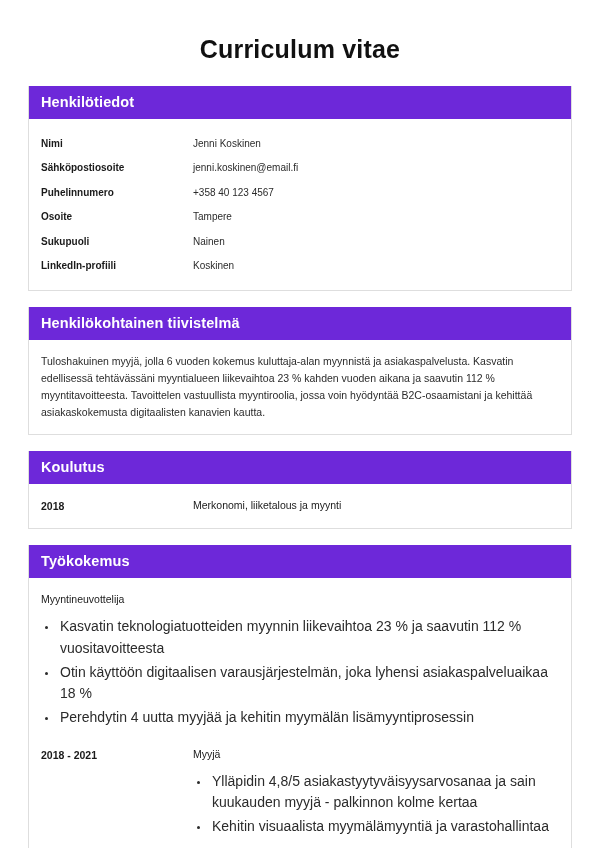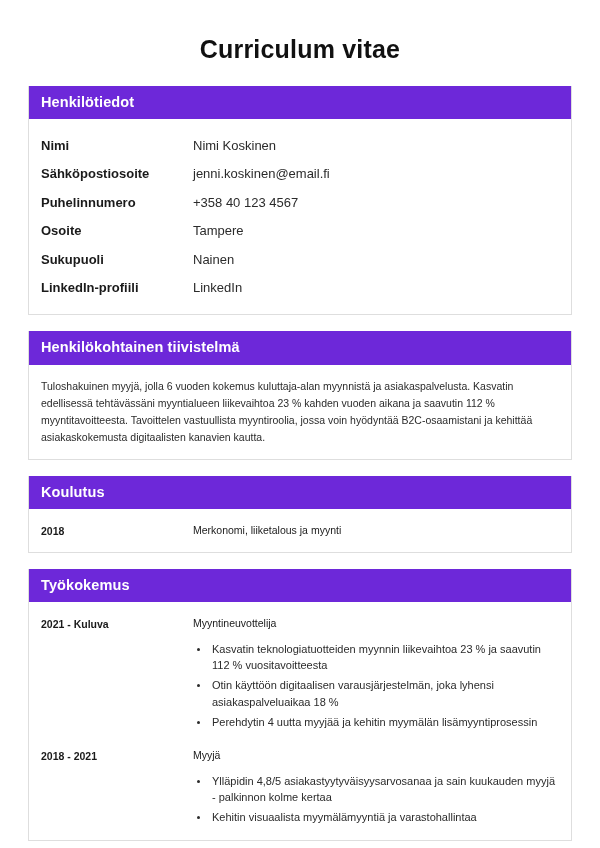--- a/index.html
+++ b/index.html
@@ -63,21 +63,21 @@
   }
 
   
   .info-table {
     width: 100%;
     border-collapse: collapse;
   }
   .info-table tr td {
     padding: 5.5px 0;
     vertical-align: top;
-    font-size: 13px;
+    font-size: 10px;
     line-height: 1.35;
   }
   .info-label {
     width: 152px;
     font-weight: bold;
     color: #1a1a1a;
     padding-right: 8px;
   }
   .info-value {
     color: #2b2b2b;
@@ -128,21 +128,21 @@
     color: #9a9a9a;
     line-height: 1.55;
     margin-top: 1px;
   }
   .entry-bullets {
     margin: 9px 0 0 0;
     padding-left: 17px;
     list-style: disc;
   }
   .entry-bullets li {
-    font-size: 11px;
+    font-size: 14px;
     color: #2b2b2b;
     line-height: 1.52;
     margin-bottom: 3px;
     padding-left: 2px;
   }
   .entry-bullets li:last-child { margin-bottom: 0; }
   .entry-bullets li::marker { font-size: 10px; }
 </style>
 </head>
 <body>
@@ -153,41 +153,41 @@
 
   <div class="sections">
 
     <section class="card">
       <div class="card-header">Henkilötiedot</div>
       <div class="card-body">
         <table class="info-table">
           <tbody>
             <tr>
               <td class="info-label">Nimi</td>
-              <td class="info-value">Nimi Koskinen</td>
+              <td class="info-value">Jenni Koskinen</td>
             </tr>
             <tr>
               <td class="info-label">Sähköpostiosoite</td>
               <td class="info-value">jenni.koskinen@email.fi</td>
             </tr>
             <tr>
               <td class="info-label">Puhelinnumero</td>
               <td class="info-value">+358 40 123 4567</td>
             </tr>
             <tr>
               <td class="info-label">Osoite</td>
               <td class="info-value">Tampere</td>
             </tr>
             <tr>
               <td class="info-label">Sukupuoli</td>
               <td class="info-value">Nainen</td>
             </tr>
             <tr>
               <td class="info-label">LinkedIn-profiili</td>
-              <td class="info-value">LinkedIn</td>
+              <td class="info-value">Koskinen</td>
             </tr>
           </tbody>
         </table>
       </div>
     </section>
 
     <section class="card">
       <div class="card-header">Henkilökohtainen tiivistelmä</div>
       <div class="card-body">
         <p class="summary-text">Tuloshakuinen myyjä, jolla 6 vuoden kokemus kuluttaja-alan myynnistä ja asiakaspalvelusta. Kasvatin edellisessä tehtävässäni myyntialueen liikevaihtoa 23 % kahden vuoden aikana ja saavutin 112 % myyntitavoitteesta. Tavoittelen vastuullista myyntiroolia, jossa voin hyödyntää B2C-osaamistani ja kehittää asiakaskokemusta digitaalisten kanavien kautta.</p>
@@ -204,21 +204,20 @@
           </div>
         </div>
       </div>
     </section>
 
     <section class="card">
       <div class="card-header">Työkokemus</div>
       <div class="card-body">
 
         <div class="entry">
-          <div class="entry-date">2021 - Kuluva</div>
           <div class="entry-main">
             <div class="entry-title">Myyntineuvottelija</div>
             <ul class="entry-bullets">
               <li>Kasvatin teknologiatuotteiden myynnin liikevaihtoa 23 % ja saavutin 112 % vuositavoitteesta</li>
               <li>Otin käyttöön digitaalisen varausjärjestelmän, joka lyhensi asiakaspalveluaikaa 18 %</li>
               <li>Perehdytin 4 uutta myyjää ja kehitin myymälän lisämyyntiprosessin</li>
             </ul>
           </div>
         </div>
 

